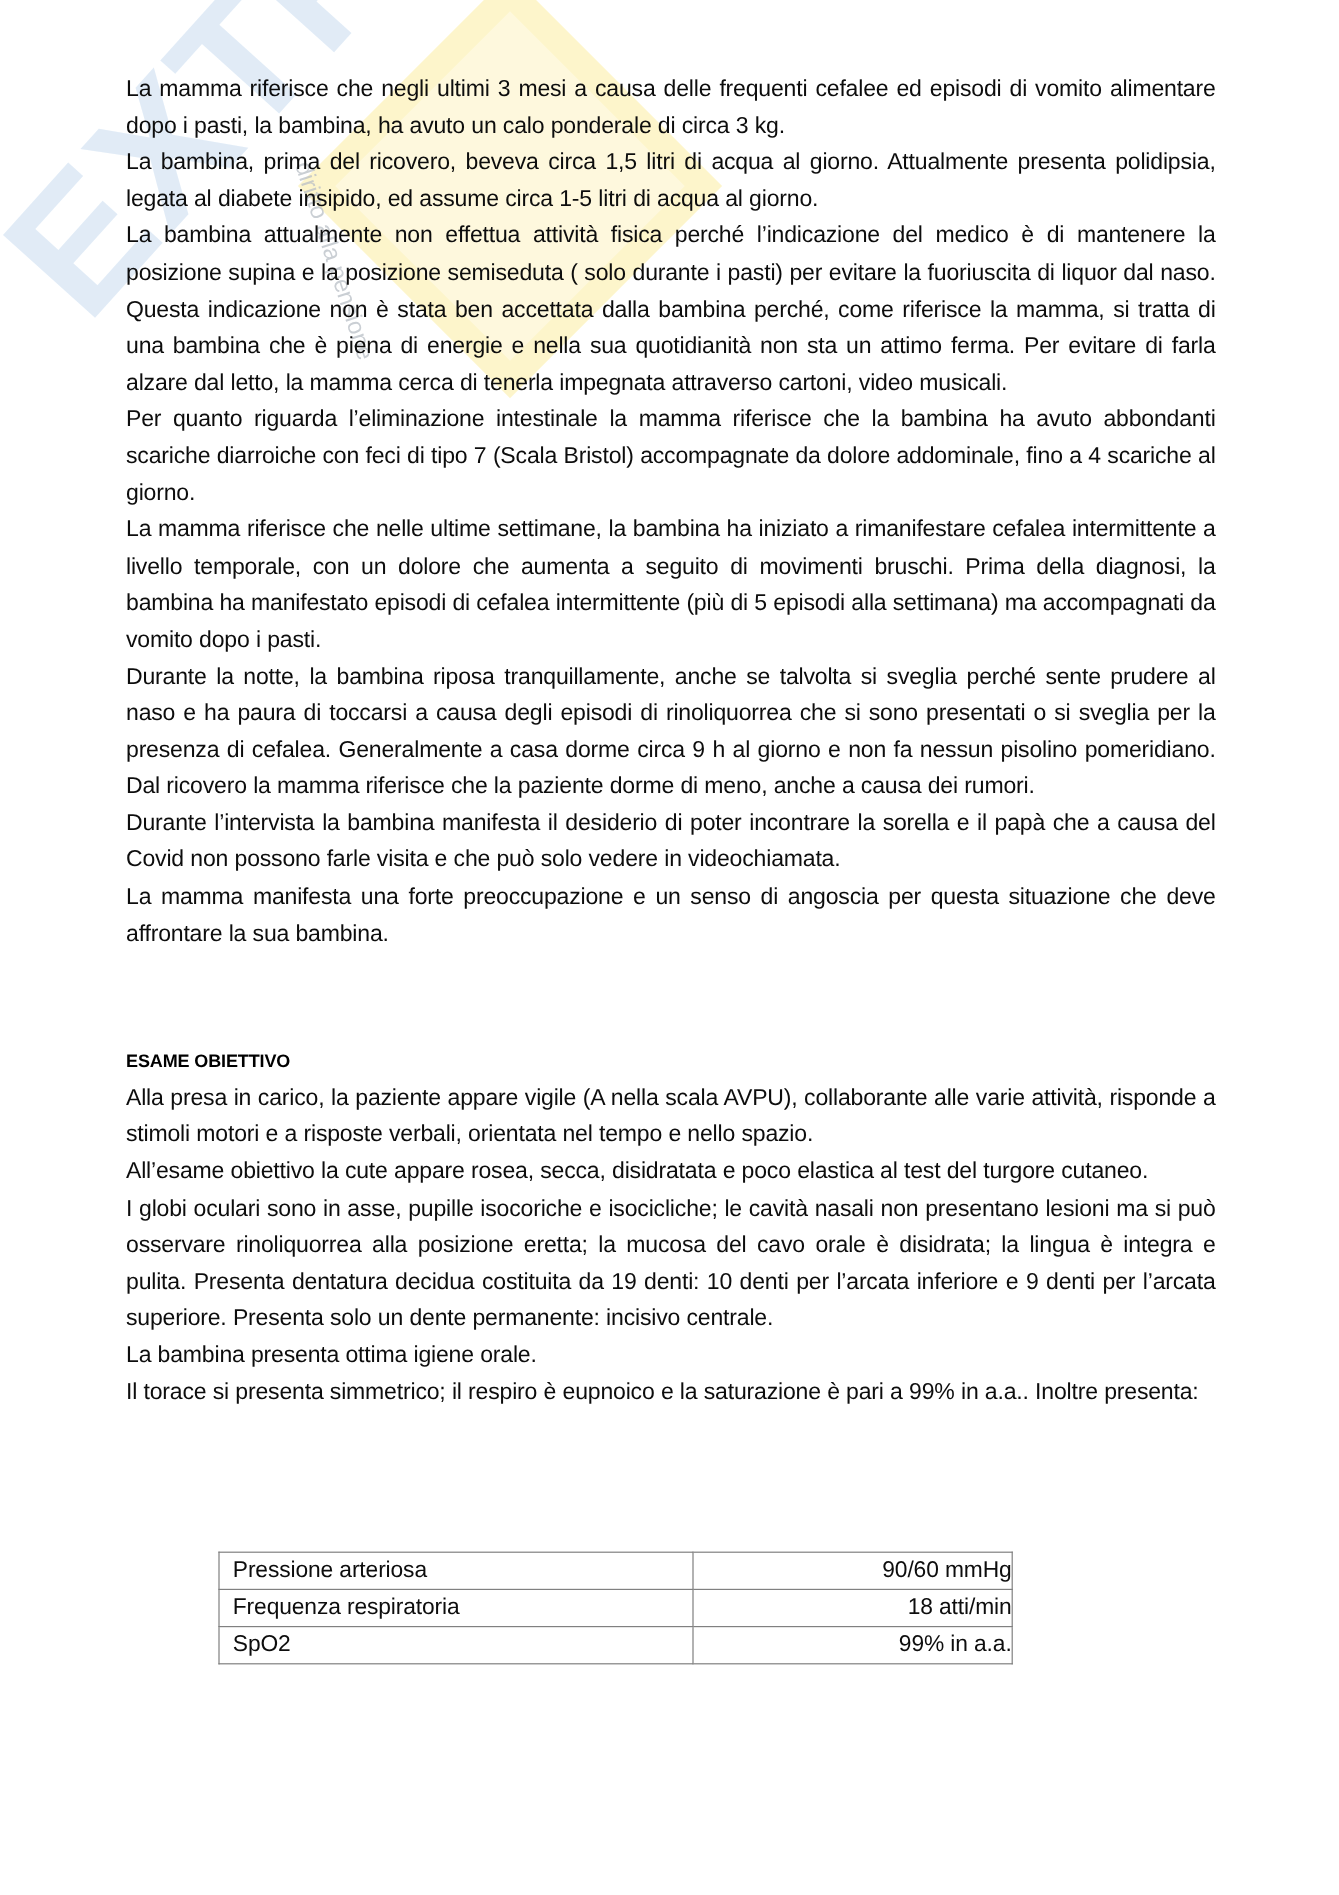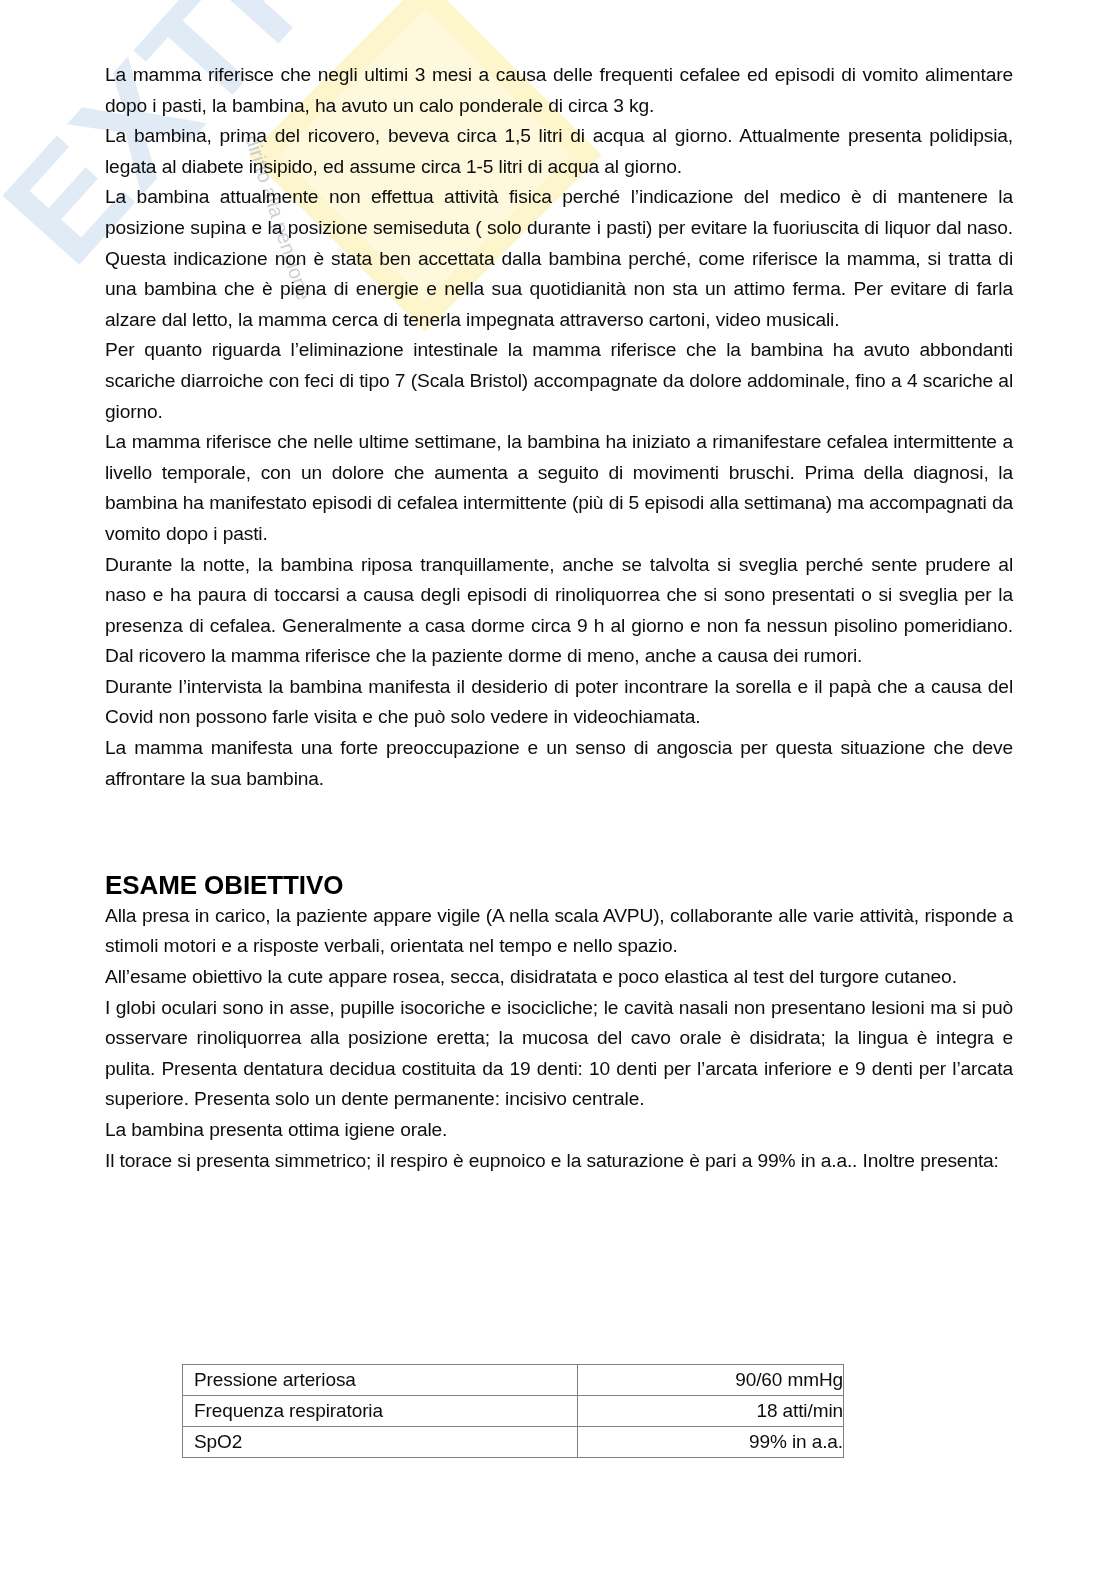--- a/index.html
+++ b/index.html
@@ -98,32 +98,32 @@
     text-align: justify;
     text-justify: inter-word;
     letter-spacing: -0.15px;
     word-spacing: 0.1px;
   }
   .spacer-block {
     height: 76px;
   }
   h2.section-heading {
     margin: 0;
-    font-size: 26px;
+    font-size: 15px;
     line-height: 30.6px;
     font-weight: bold;
     color: #000000;
     letter-spacing: -0.1px;
   }
 
   
   .vitals-wrap {
     position: absolute;
     left: 182px;
-    top: 1364px;
+    top: 1293px;
     width: 637px;
   }
   table.vitals {
     border-collapse: collapse;
     width: 637px;
     table-layout: fixed;
   }
   table.vitals td {
     border: 1px solid #808080;
     font-size: 19px;

